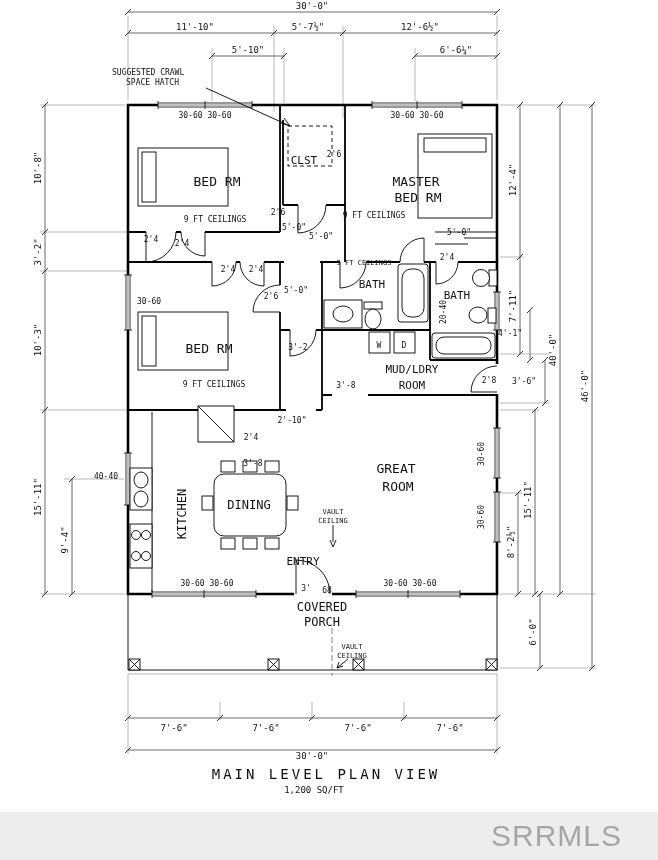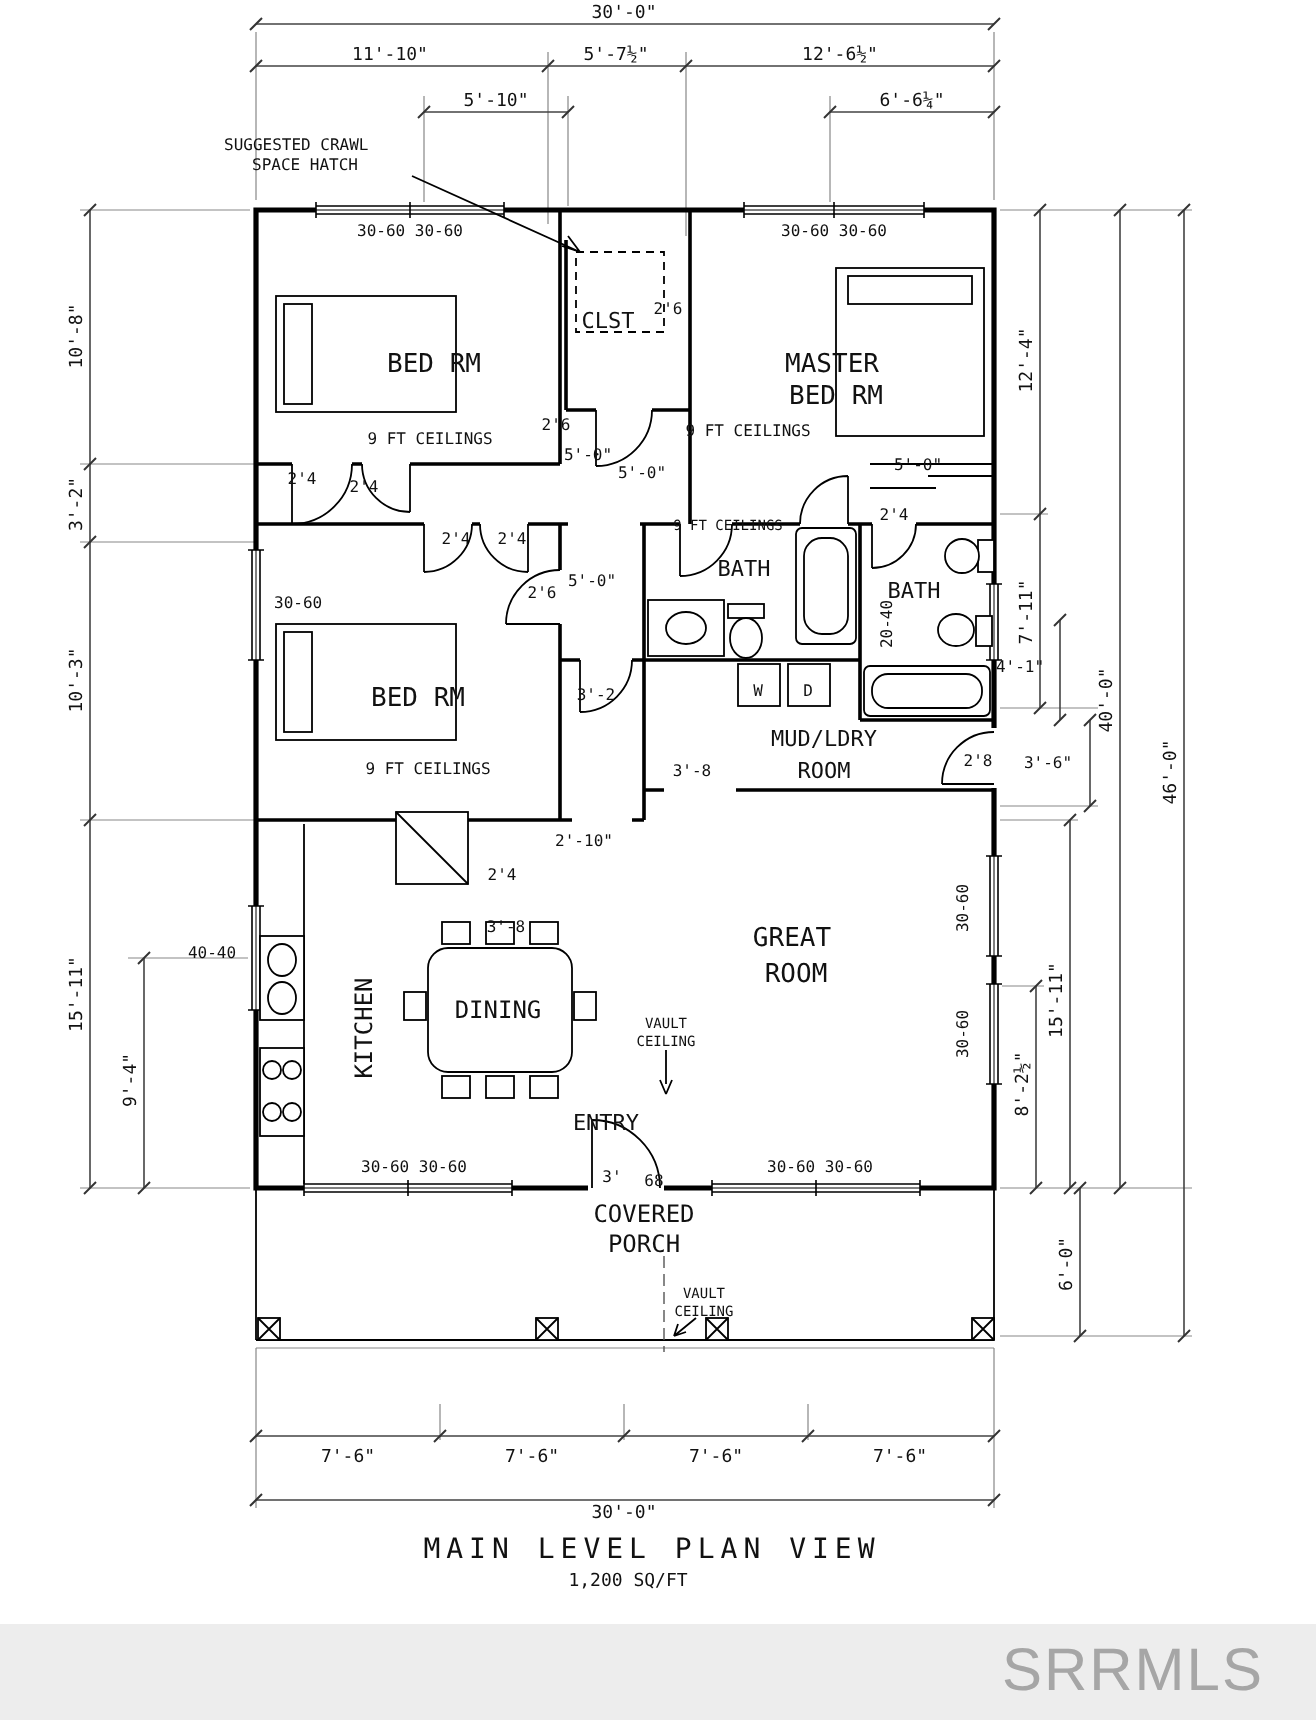--- a/index.html
+++ b/index.html
@@ -16,21 +16,21 @@
   .dim{stroke:#444;stroke-width:.8;fill:none}
   .ext{stroke:#888;stroke-width:.6;fill:none}
   .tick{stroke:#333;stroke-width:1}
   .fix{stroke:#000;stroke-width:.9;fill:#fff}
   .winln{stroke:#000;stroke-width:.8;fill:none}
   .winc{stroke:#000;stroke-width:.5;fill:none}
   .whitefill{fill:#fff;stroke:none}
   .dash{stroke:#000;stroke-width:.9;fill:none;stroke-dasharray:4,3}
   .cline{stroke:#555;stroke-width:.7;fill:none;stroke-dasharray:6,3}
   .watermark-band{position:absolute;left:0;bottom:0;width:658px;height:48px;background:#ededed;
-      display:flex;align-items:center;justify-content:flex-end;padding-right:26px;box-sizing:border-box;}
+      display:flex;align-items:center;justify-content:flex-end;padding-right:36px;box-sizing:border-box;}
   .watermark-band span{font-family:"Liberation Sans",sans-serif;font-size:30px;color:#a6a6a6;letter-spacing:1px;}
 </style>
 </head>
 <body>
 
 <div class="stage">
 <svg width="658" height="860" viewBox="0 0 658 860">
 
   <g>
     <path class="ext" d="M128,16V100 M497,16V100 M274,26V112 M343,26V118 M212,48V103 M284,48V103 M415,48V103

